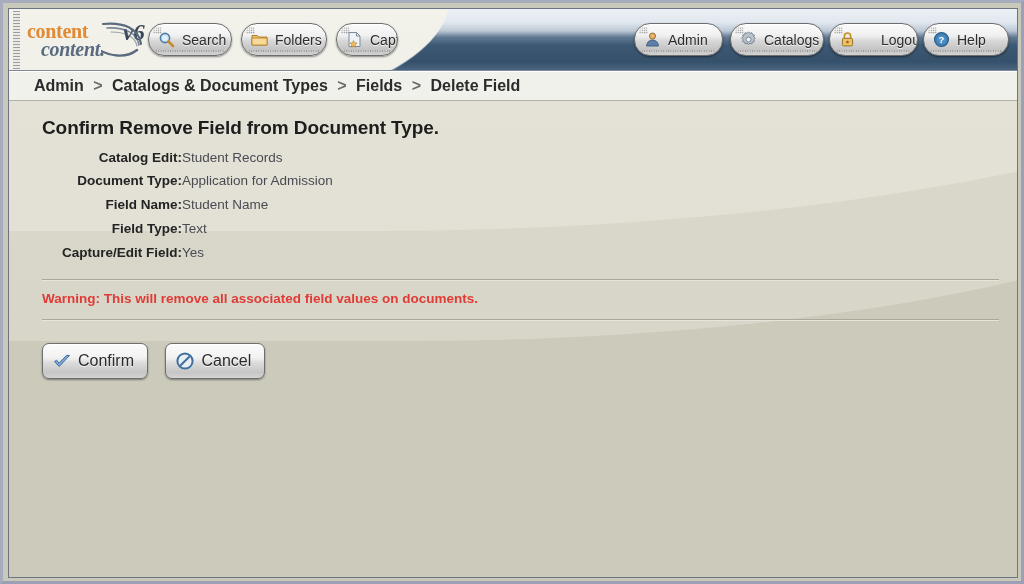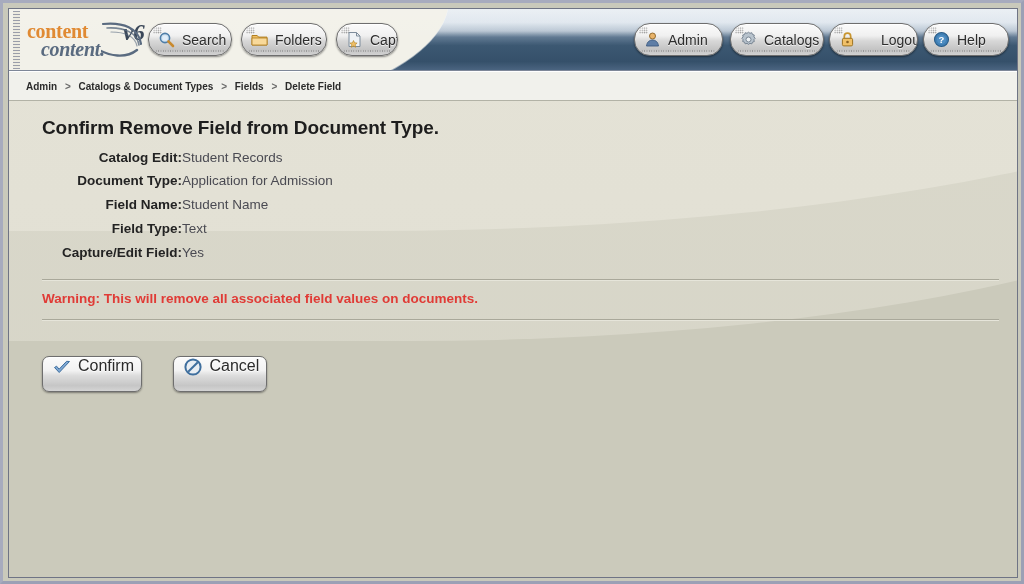--- a/index.html
+++ b/index.html
@@ -180,24 +180,25 @@
     position: relative;
     height: 28px;
     background: #f1f1ec;
     border-top: 1px solid #ffffff;
     border-bottom: 1px solid #b2b2a6;
     display: flex;
     align-items: center;
     padding-left: 17px;
   }
   .crumbbar .crumbs {
-    font-size: 10px;
+    font-size: 16px;
     font-weight: bold;
     color: #2b2b2b;
     white-space: nowrap;
+    margin-left: 8px;
   }
   .crumbbar .sep { color: #6b6b6b; margin: 0 5px; font-weight: bold; }
   .crumbbar .crumb { cursor: pointer; }
 
   
   .main {
     position: relative;
     height: 478px;
     background: #cbcabb;
     overflow: hidden;
@@ -261,32 +262,32 @@
     font-size: 13.5px;
     font-weight: bold;
     color: #e03b36;
     margin: 10px 0 0 0;
   }
   .btnrow { position: relative; margin-top: 22px; height: 40px; }
   .btn-action {
     position: relative;
     display: inline-flex;
     height: 36px;
-    margin-right: 27px;
-    padding: 0 7px 0 9px;
+    margin-right: 13px;
+    padding: 0 13px 0 9px;
     border: 1px solid #6e6e6e;
     border-radius: 7px;
     background: linear-gradient(to bottom,
         #fbfbfb 0%,
         #f2f2f2 40%,
         #dcdcdc 55%,
         #c6c6c6 84%,
         #d4d4d4 100%);
     box-shadow: 0 1px 2px rgba(0,0,0,0.4), inset 0 1px 0 #ffffff;
-    align-items: flex-start;
+    align-items: center;
     box-sizing: border-box;
     cursor: pointer;
     overflow: hidden;
   }
   .btn-action .lbl {
     font-size: 16px;
     color: #2b2b2b;
     margin-left: 6px;
     text-shadow: 0 1px 0 rgba(255,255,255,0.75);
   }

